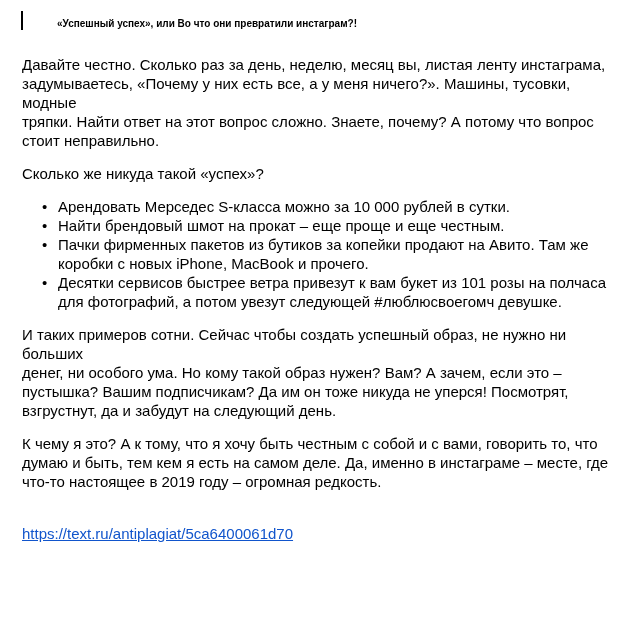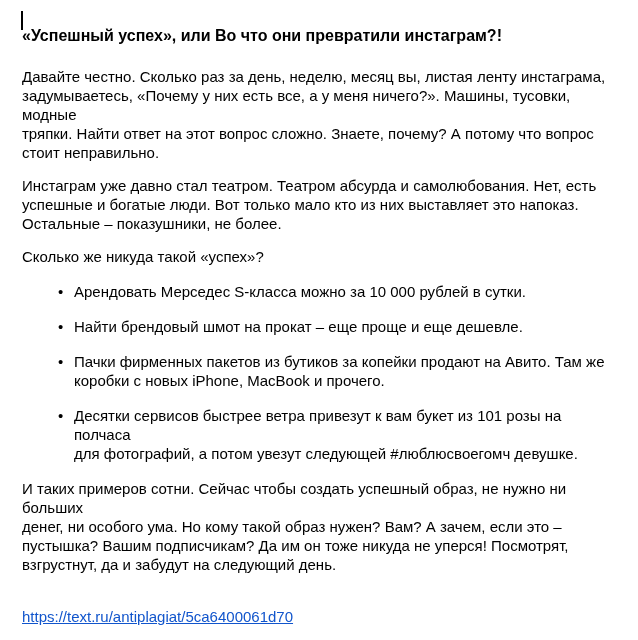--- a/index.html
+++ b/index.html
@@ -22,38 +22,39 @@
   }
   .text-cursor {
     position: absolute;
     left: 21px;
     top: 11px;
     width: 2px;
     height: 19px;
     background: #000000;
   }
   h1.doc-title {
-    margin: 16px 0 21px 0;
-    font-size: 16px;
+    margin: 4px 0 21px 0;
+    font-size: 10px;
     line-height: 20px;
     font-weight: bold;
     white-space: pre-line;
+    padding-left: 35px;
   }
   p.para {
     margin: 9px 0 14px 0;
     white-space: pre-line;
   }
   ul.bullet-list {
     margin: 0 0 14px 0;
     padding: 0 0 0 36px;
     list-style: none;
   }
   ul.bullet-list li {
     position: relative;
-    margin: 16px;
+    margin: 0;
     white-space: pre-line;
   }
   ul.bullet-list li::before {
     content: "\2022";
     position: absolute;
     left: -16px;
     top: 0;
     font-size: 15px;
     line-height: 19px;
     color: #000000;
@@ -74,37 +75,37 @@
   <div class="text-cursor" style="background: rgb(0, 0, 0);"></div>
 
   <h1 class="doc-title">«Успешный успех», или Во что они превратили инстаграм?!</h1>
 
   <p class="para">Давайте честно. Сколько раз за день, неделю, месяц вы, листая ленту инстаграма,
 задумываетесь, «Почему у них есть все, а у меня ничего?». Машины, тусовки, модные
 тряпки. Найти ответ на этот вопрос сложно. Знаете, почему? А потому что вопрос
 стоит неправильно.</p>
 
 
-  <p class="para">Инстаграм уже давно стал театром. Театром абсурда и самолюбования. Нет, есть
-успешные и богатые люди. Вот только мало кто из них выставляет это напоказ.
-Остальные – показушники, не более.</p>
 
   <p class="para">Сколько же никуда такой «успех»?</p>
 
   <ul class="bullet-list">
     <li>Арендовать Мерседес S-класса можно за 10 000 рублей в сутки.</li>
-    <li>Найти брендовый шмот на прокат – еще проще и еще дешевле.</li>
+    <li>Найти брендовый шмот на прокат – еще проще и еще честным.</li>
     <li>Пачки фирменных пакетов из бутиков за копейки продают на Авито. Там же
 коробки с новых iPhone, MacBook и прочего.</li>
     <li>Десятки сервисов быстрее ветра привезут к вам букет из 101 розы на полчаса
 для фотографий, а потом увезут следующей #люблюсвоегомч девушке.</li>
   </ul>
 
   <p class="para">И таких примеров сотни. Сейчас чтобы создать успешный образ, не нужно ни больших
 денег, ни особого ума. Но кому такой образ нужен? Вам? А зачем, если это –
 пустышка? Вашим подписчикам? Да им он тоже никуда не уперся! Посмотрят,
 взгрустнут, да и забудут на следующий день.</p>
 
+  <p class="para">К чему я это? А к тому, что я хочу быть честным с собой и с вами, говорить то, что
+думаю и быть, тем кем я есть на самом деле. Да, именно в инстаграме – месте, где
+что-то настоящее в 2019 году – огромная редкость.</p>
 
   <p class="link-para">
     <a class="doc-link" style="color: rgb(17, 85, 204);">https://text.ru/antiplagiat/5ca6400061d70</a>
   </p>
 </div>
 
 </body></html>

